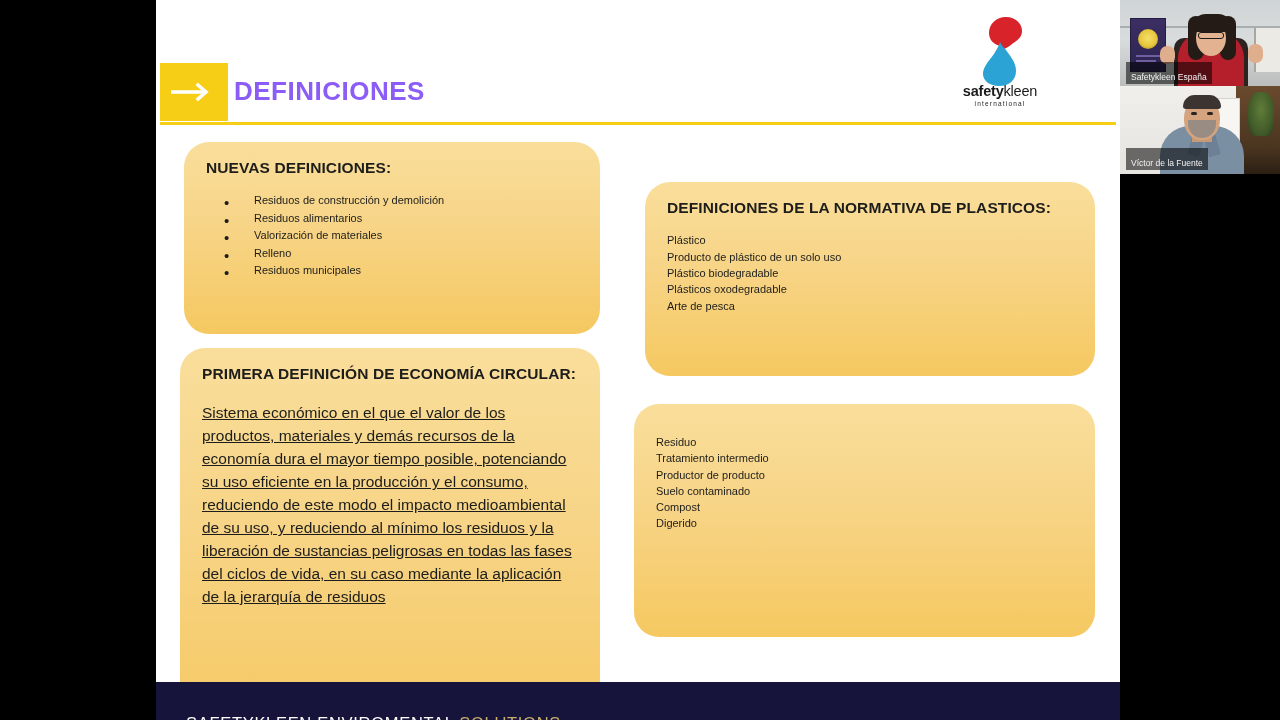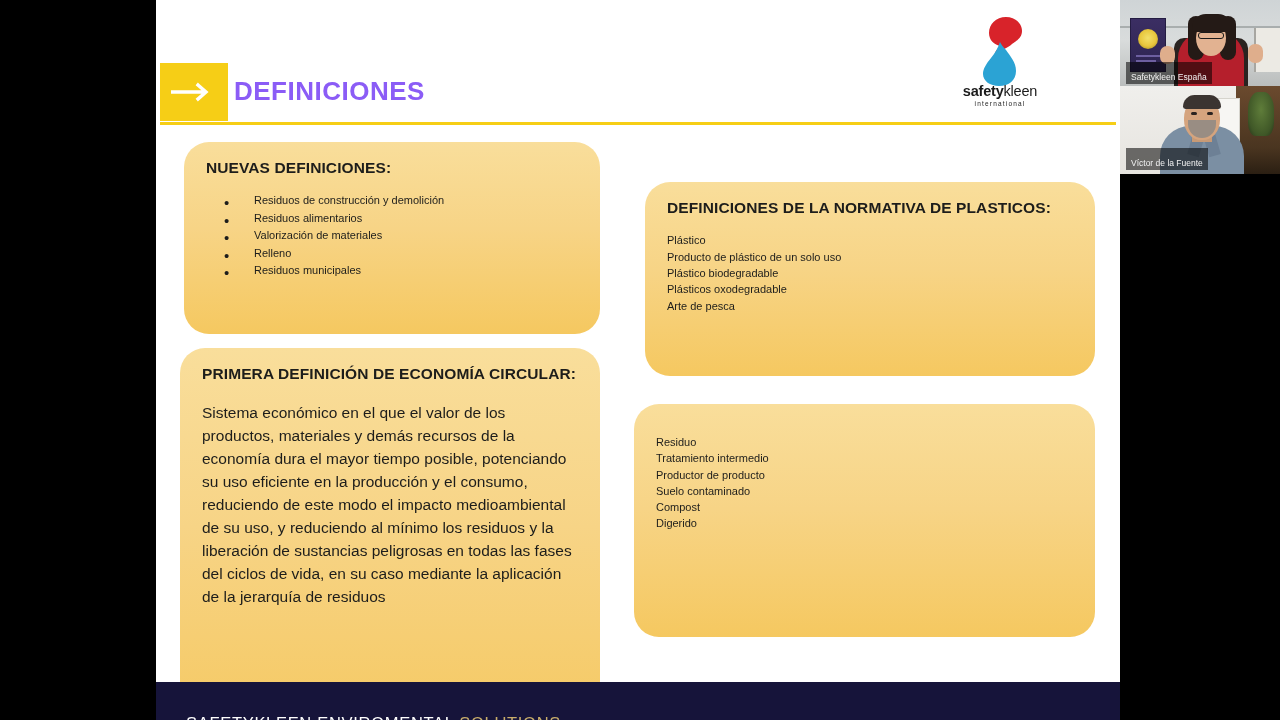--- a/index.html
+++ b/index.html
@@ -62,21 +62,21 @@
     color:#1d1d1b;
   }
   .card-title {
     font-weight:bold;
     font-size:15.5px;
     line-height:1.32;
     letter-spacing:0.1px;
     margin-bottom:6px;
   }
   .card-body { font-size:15.5px; line-height:1.48; }
-  .card-body p { margin:0; }
+  .card-body p { margin:0;text-decoration:underline; }
 
   ul.bullets { list-style:none; margin-top:14px; }
   ul.bullets li {
     position:relative;
     padding-left:48px;
     font-size:11px;
     line-height:1.58;
   }
   ul.bullets li::before {
     content:"\2022";

